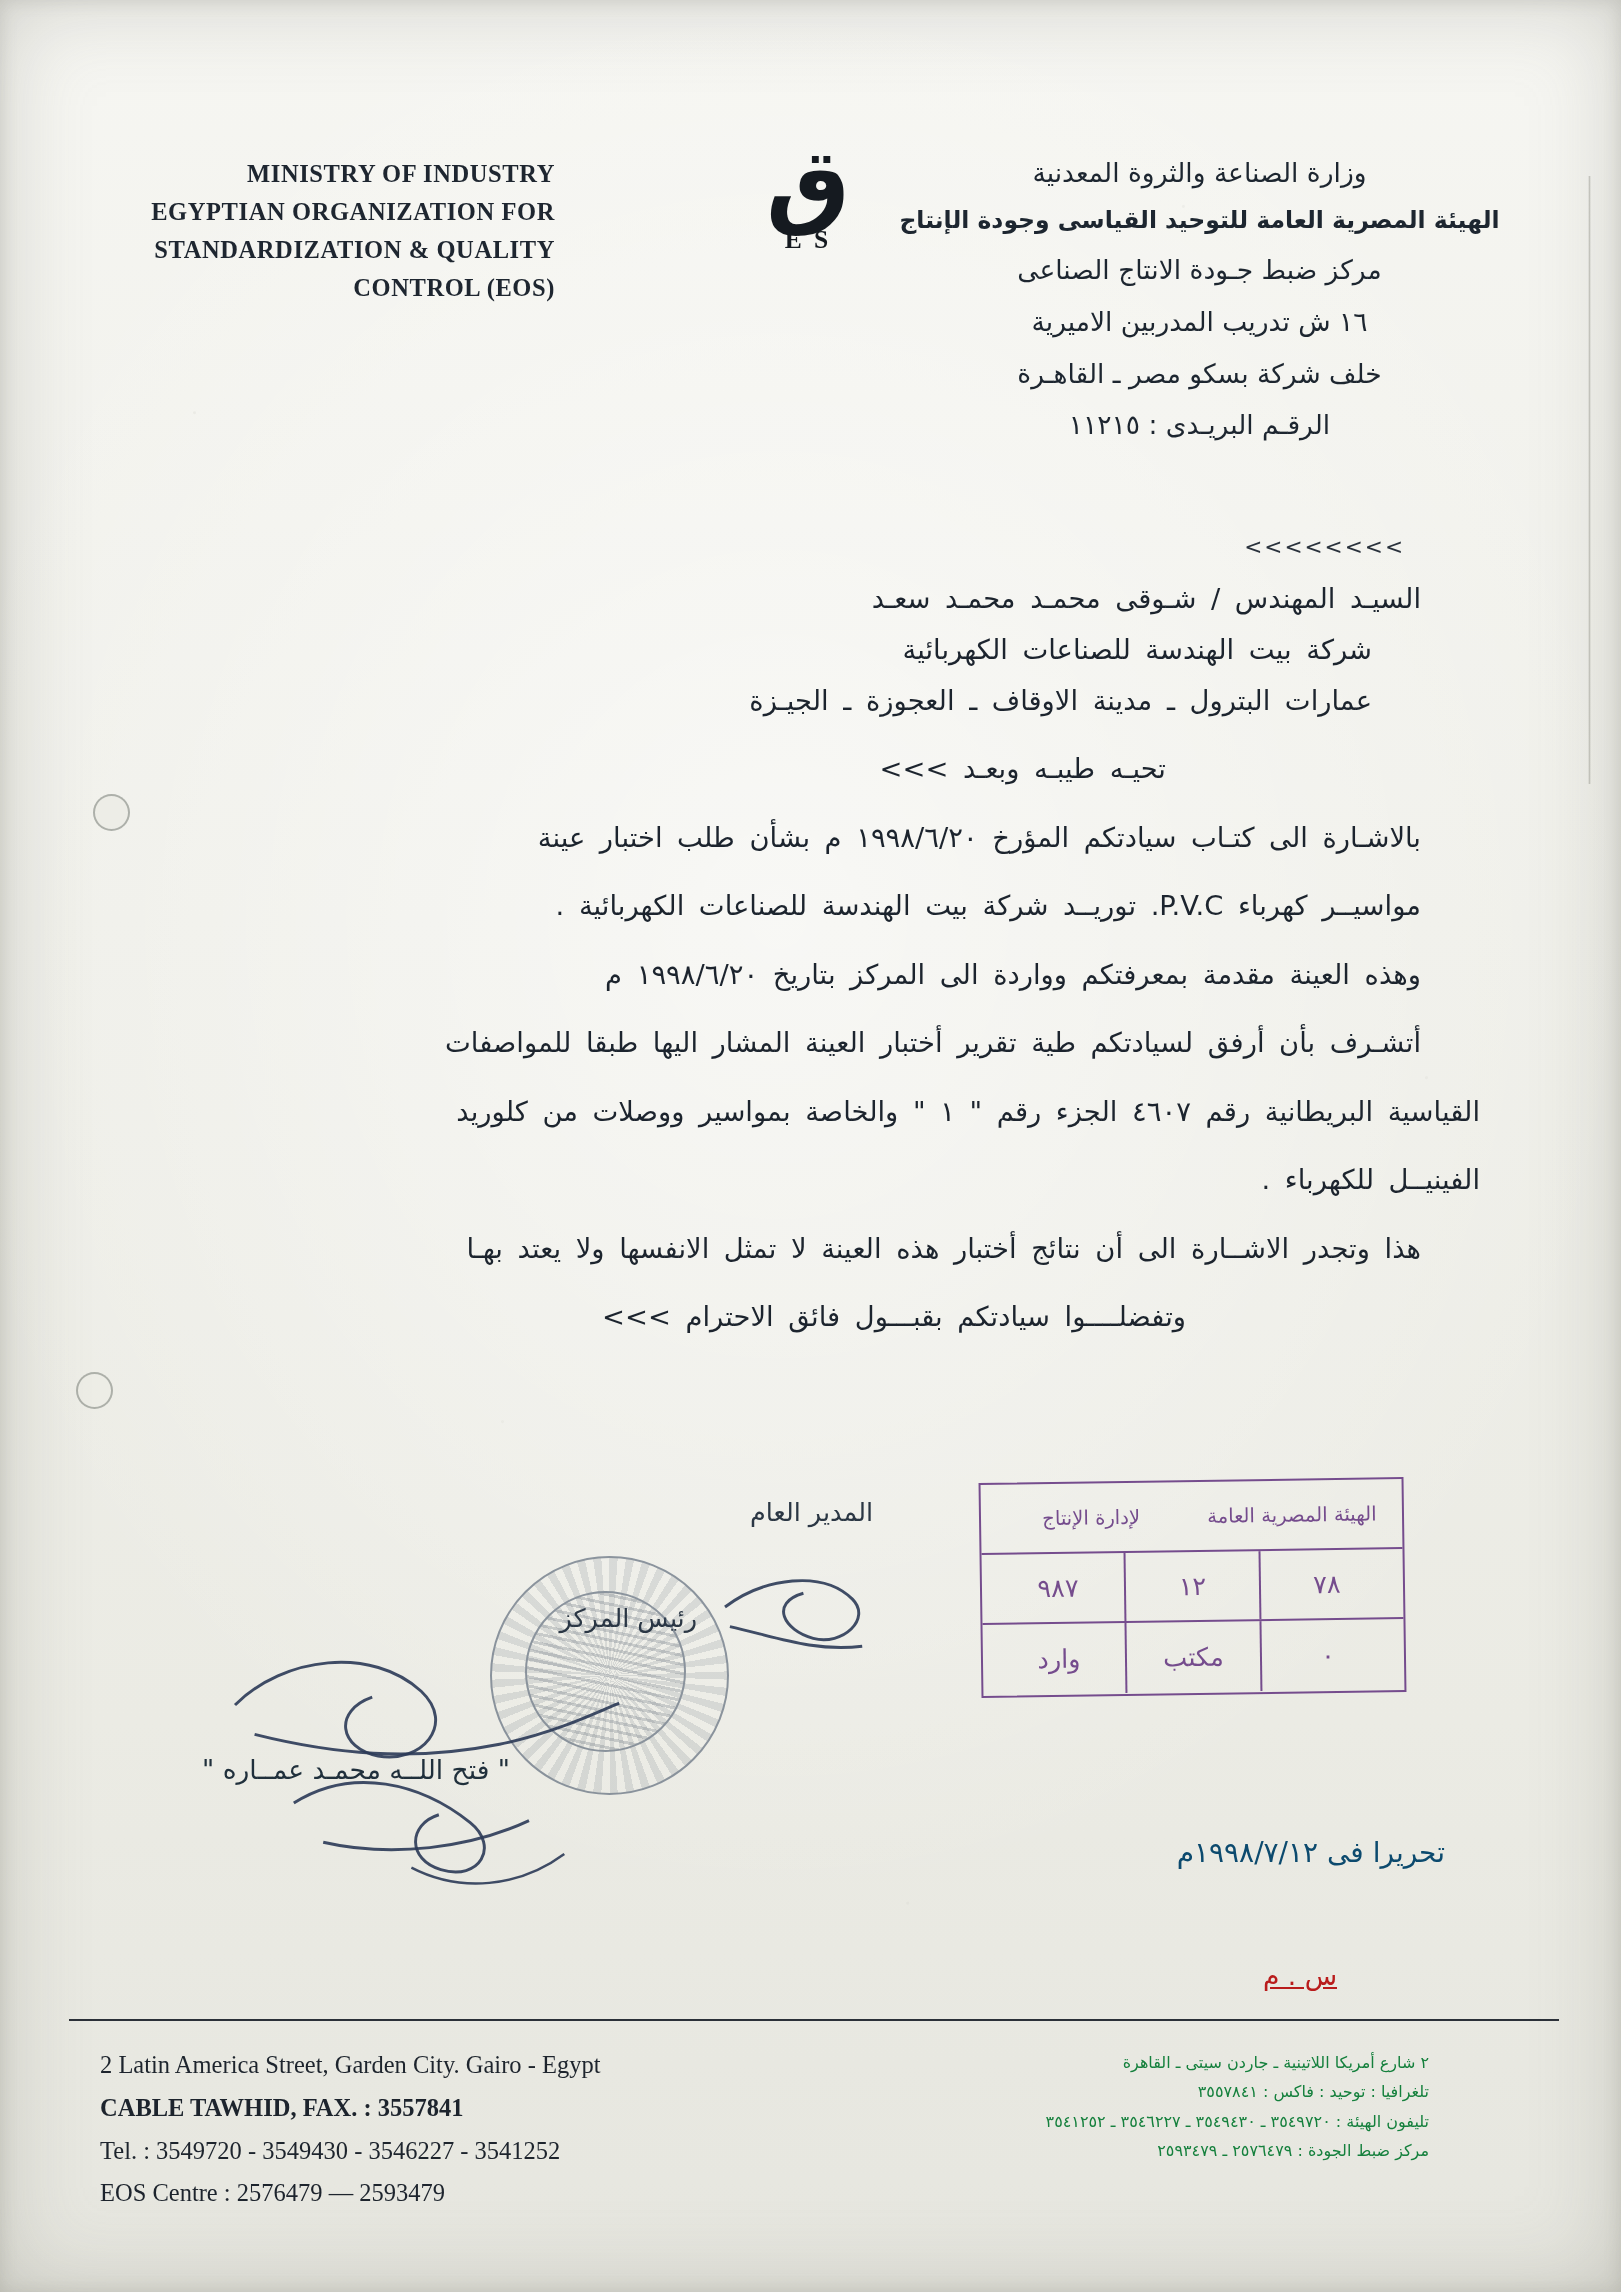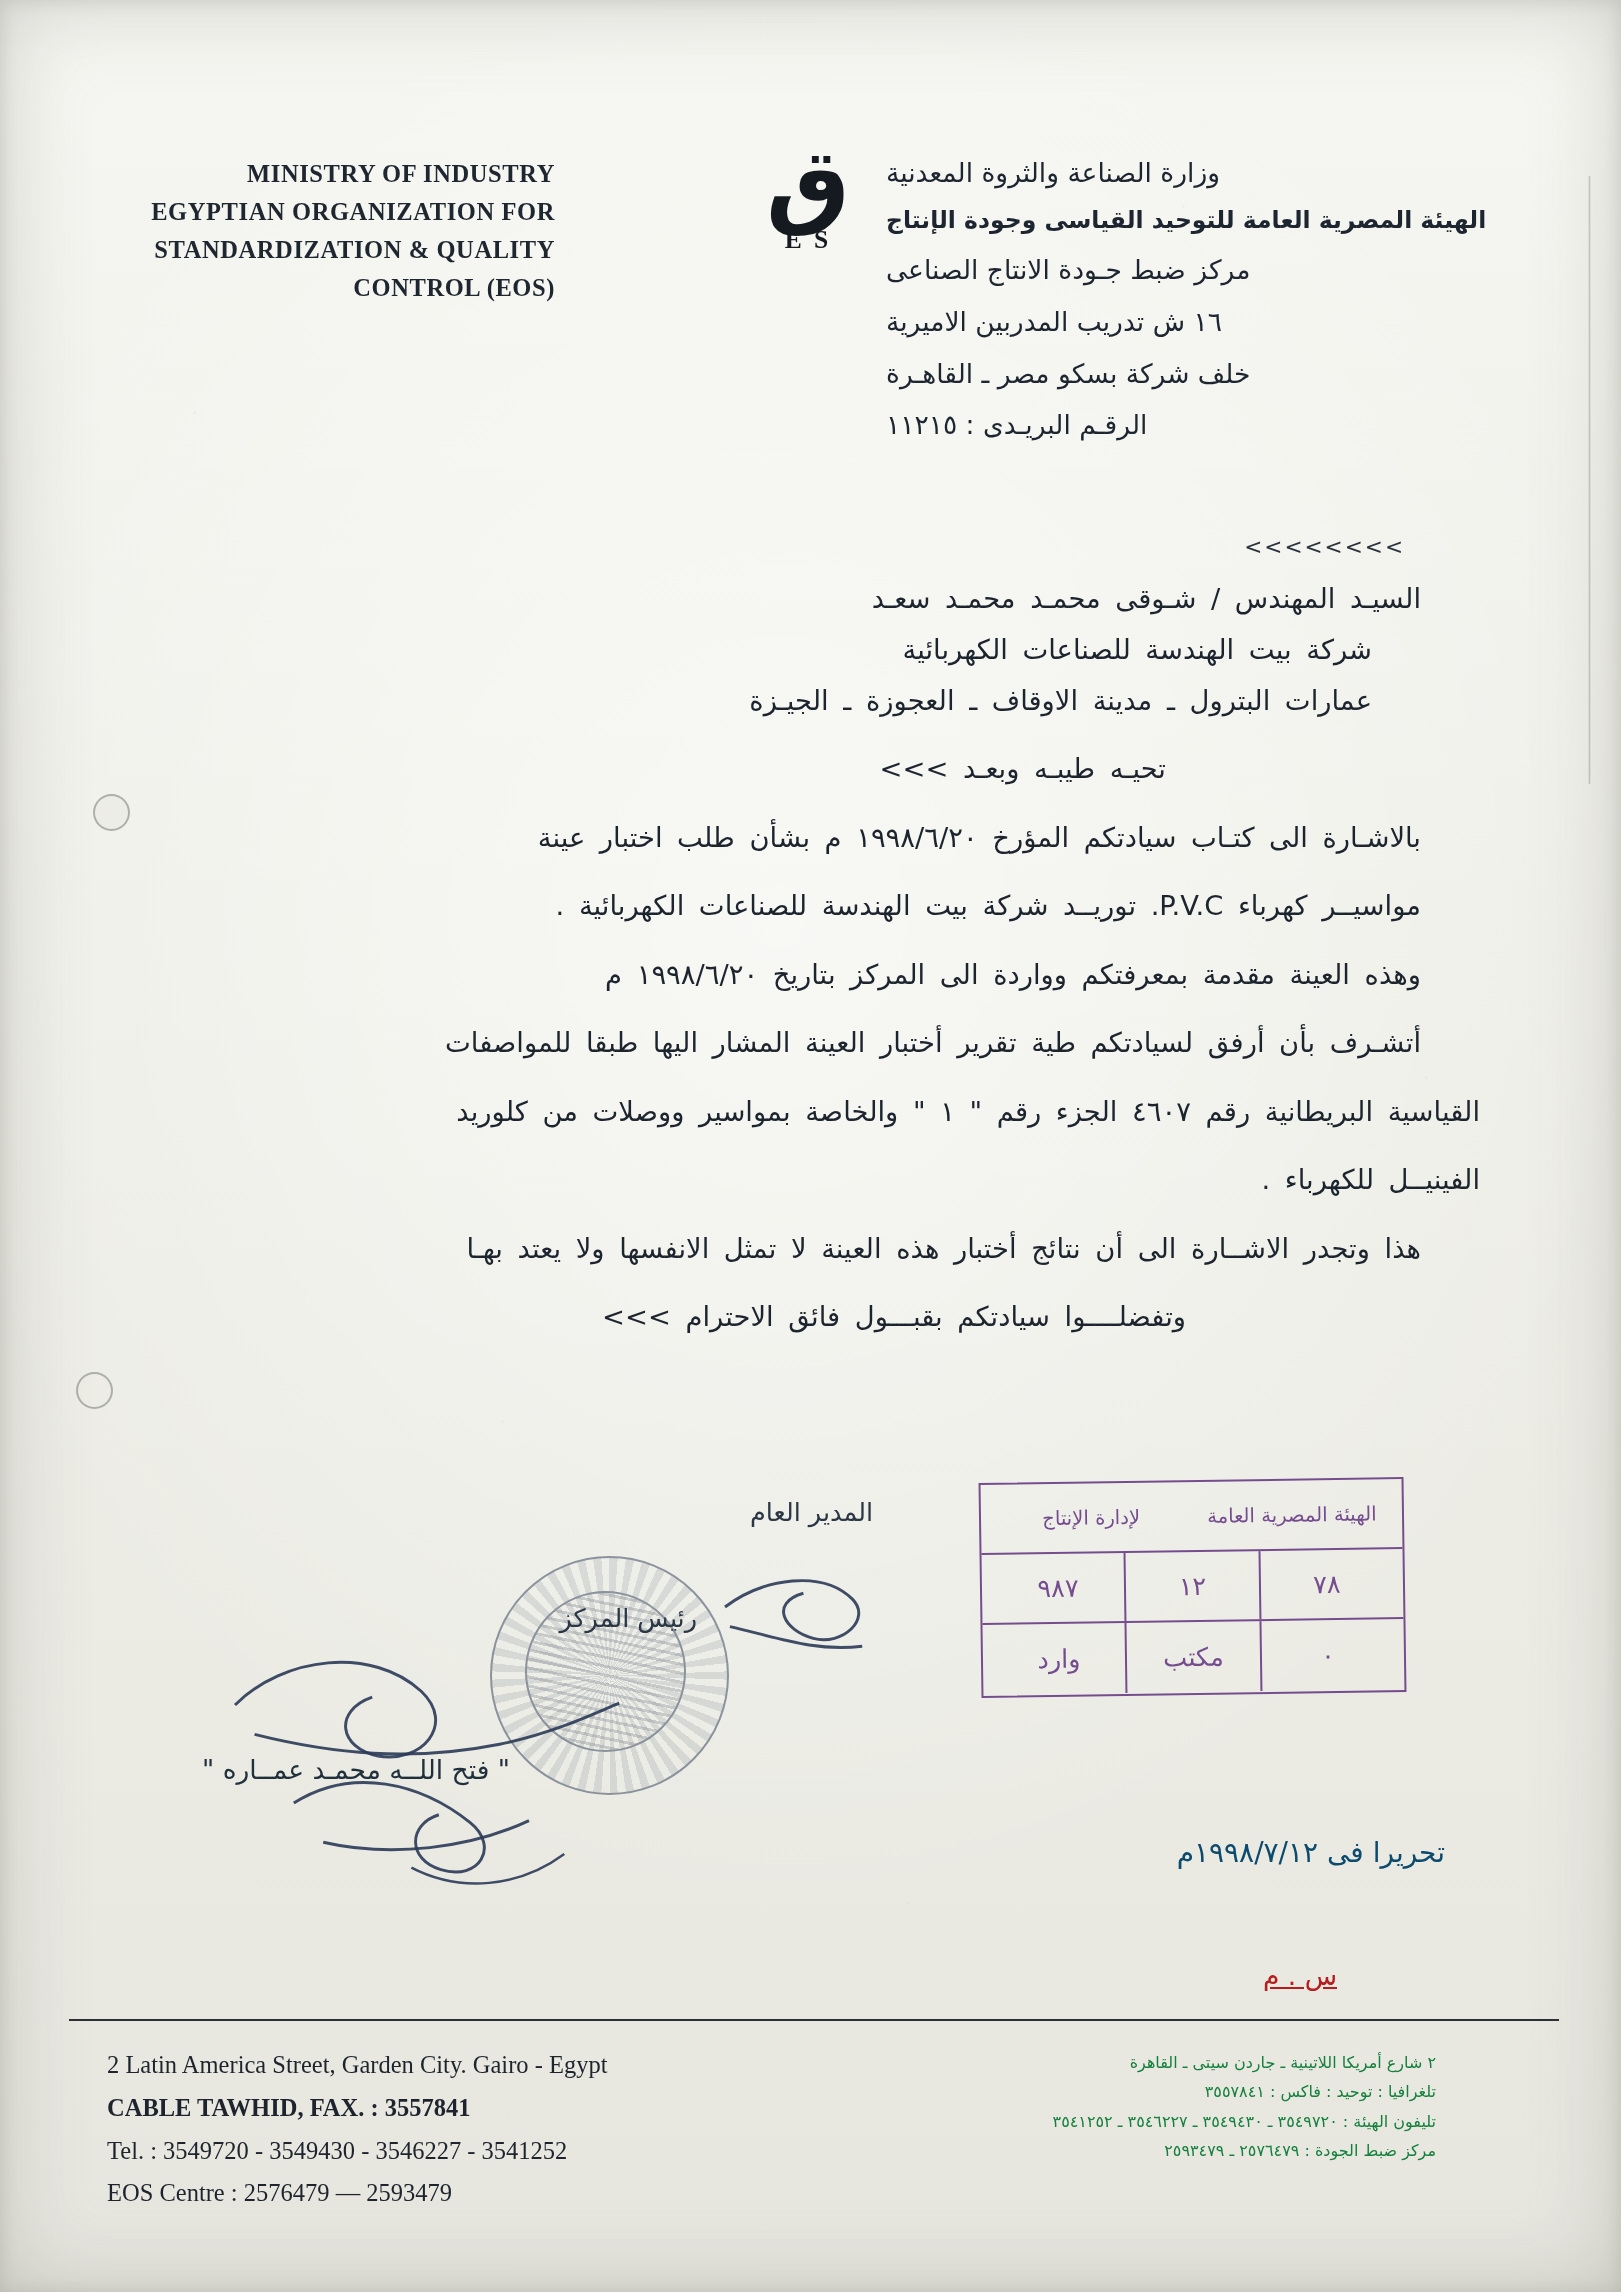--- a/index.html
+++ b/index.html
@@ -85,21 +85,21 @@
     font-weight: bold;
     font-size: 25.5px;
     letter-spacing: 2.9px;
     margin-top: -5.9px;
   }
   .ar-head {
     position: absolute;
     right: 108px;
     top: 9.8px;
     width: 627px;
-    text-align: left;
+    text-align: center;
     direction: rtl;
     font-family: "DejaVu Sans", sans-serif;
     color: #1d2630;
   }
   .ar-head .l {
     display: block;
     font-size: 26.5px;
     line-height: 1.95;
     white-space: nowrap;
   }
@@ -263,21 +263,21 @@
     position: absolute;
     left: 69px;
     top: 2019px;
     width: 1490px;
     height: 2px;
     background: #2b3038;
   }
   .footer {
     position: absolute;
     top: 2034px;
-    left: 14px;
+    left: 7px;
     width: 1515px;
     height: 255px;
   }
   .footer-en {
     position: absolute;
     left: 93px;
     top: 9.8px;
     width: 745px;
     font-family: "Liberation Serif", serif;
     font-size: 24.5px;

